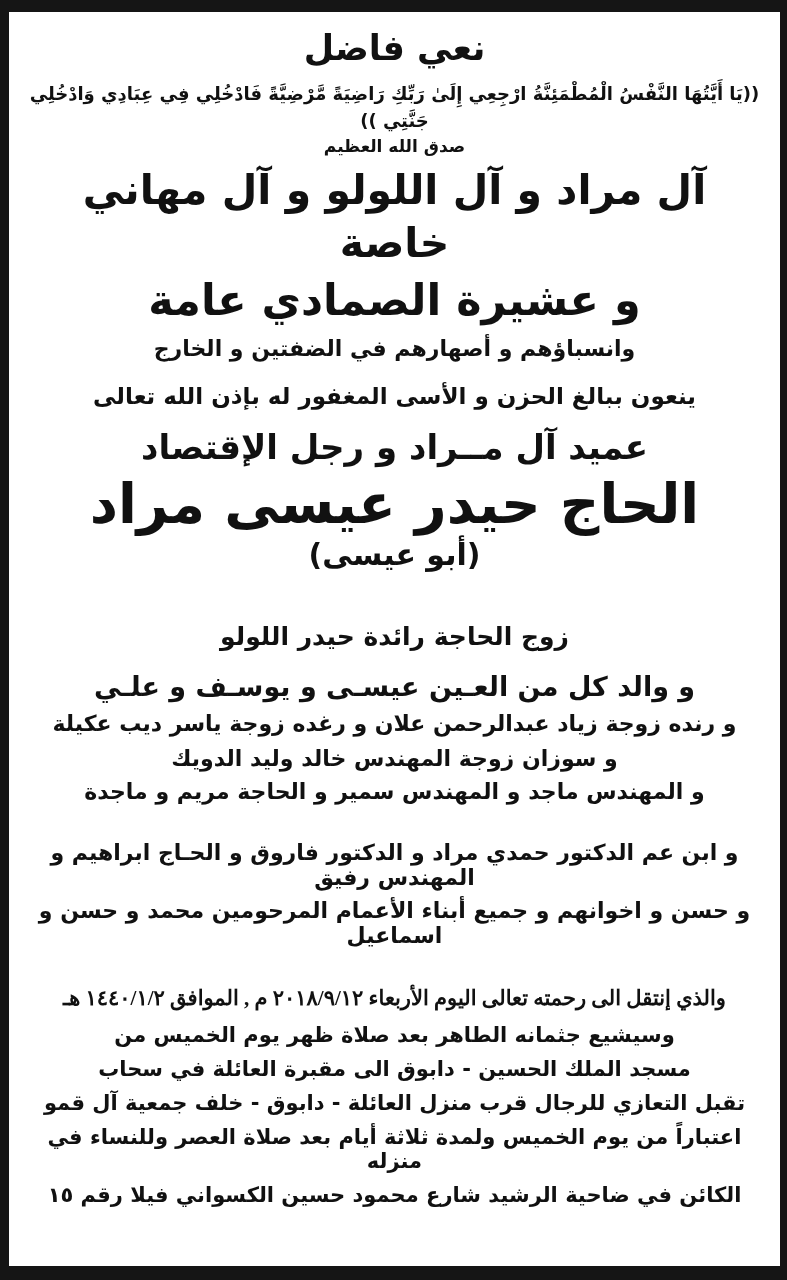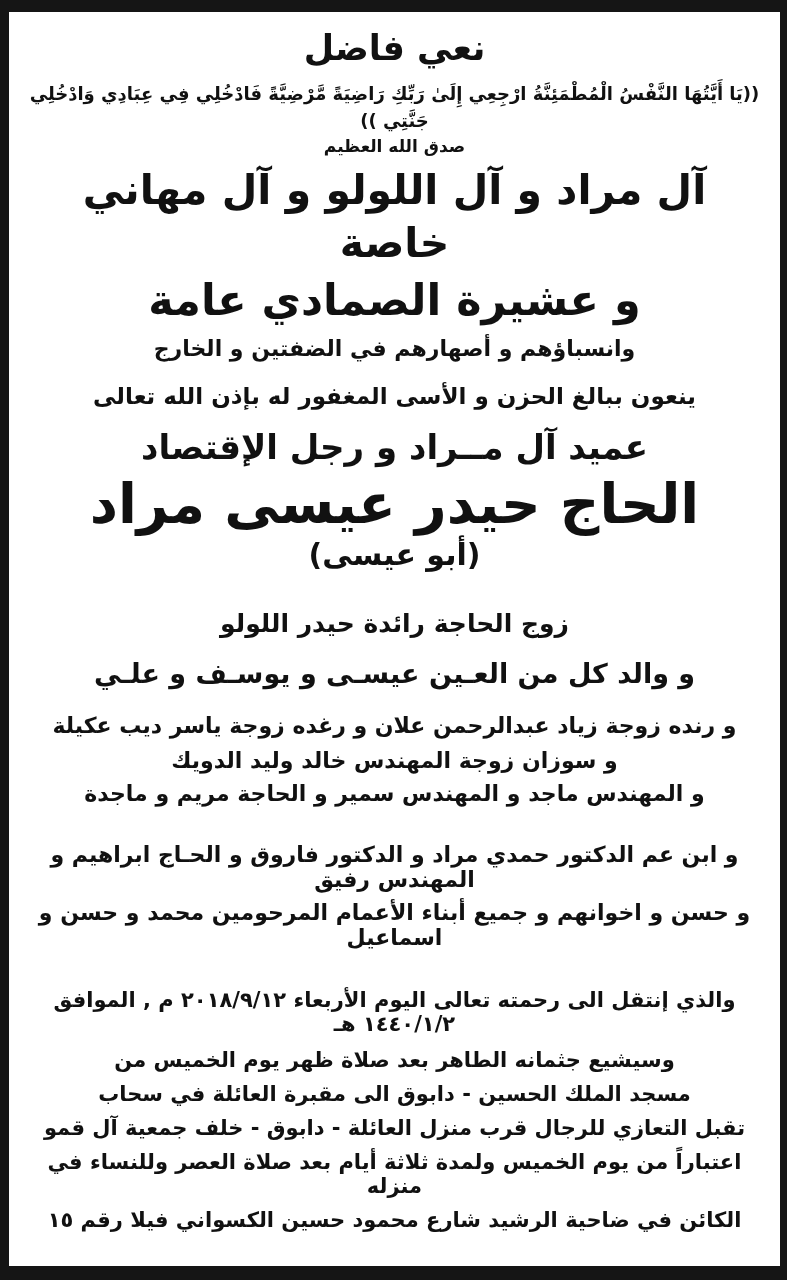--- a/index.html
+++ b/index.html
@@ -33,29 +33,29 @@
   .title          { font-size: 35px; font-weight: bold; margin-top: 6px; }
   .verse          { font-size: 18px; font-weight: bold; margin-top: 12px; line-height: 1.5; text-align: center; }
   .sadaqa         { font-size: 17px; font-weight: bold; margin-top: 2px; }
   .family-1       { font-size: 41px; font-weight: bold; margin-top: 8px; line-height: 1.3; }
   .family-2       { font-size: 43px; font-weight: bold; margin-top: 2px; line-height: 1.3; }
   .relatives      { font-size: 22px; font-weight: bold; margin-top: 8px; }
   .announce       { font-size: 23px; font-weight: bold; margin-top: 22px; }
   .deceased-title { font-size: 34px; font-weight: bold; margin-top: 18px; }
   .deceased-name  { font-size: 55px; font-weight: bold; margin-top: 6px; line-height: 1.15; }
   .kunya          { font-size: 30px; font-weight: bold; margin-top: 0px; }
-  .husband-of     { font-size: 25px; font-weight: bold; margin-top: 37px; }
+  .husband-of     { font-size: 25px; font-weight: bold; margin-top: 50px; }
   .father-of      { font-size: 27px; font-weight: bold; margin-top: 20px; }
-  .daughters-1    { font-size: 22px; font-weight: bold; margin-top: 24px; }
+  .daughters-1    { font-size: 22px; font-weight: bold; margin-top: 9px; }
   .daughters-2    { font-size: 22px; font-weight: bold; margin-top: 10px; }
   .siblings-1     { font-size: 22px; font-weight: bold; margin-top: 36px; }
   .siblings-2     { font-size: 22px; font-weight: bold; margin-top: 8px; }
   .cousins-1      { font-size: 22px; font-weight: bold; margin-top: 36px; }
   .cousins-2      { font-size: 22px; font-weight: bold; margin-top: 8px; }
-  .death-date     { font-size: 21px; font-weight: bold; margin-top: 38px; }
+  .death-date     { font-size: 21px; font-weight: bold; margin-top: 38px; font-family: Liberation Serif, serif; }
   .funeral-1      { font-size: 21px; font-weight: bold; margin-top: 12px; }
   .funeral-2      { font-size: 21px; font-weight: bold; margin-top: 10px; }
   .condolence-1   { font-size: 21px; font-weight: bold; margin-top: 10px; }
   .condolence-2   { font-size: 21px; font-weight: bold; margin-top: 10px; }
   .condolence-3   { font-size: 21px; font-weight: bold; margin-top: 10px; }
 </style>
 </head>
 <body>
 
 <div class="page">

